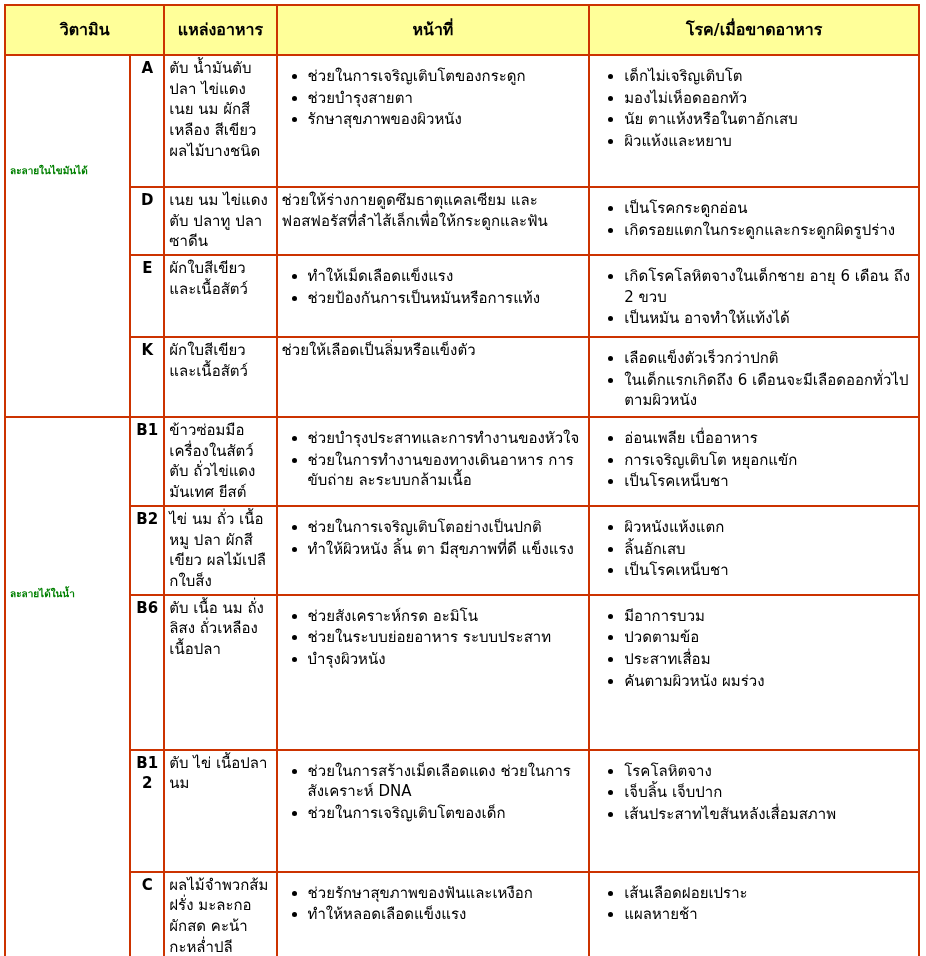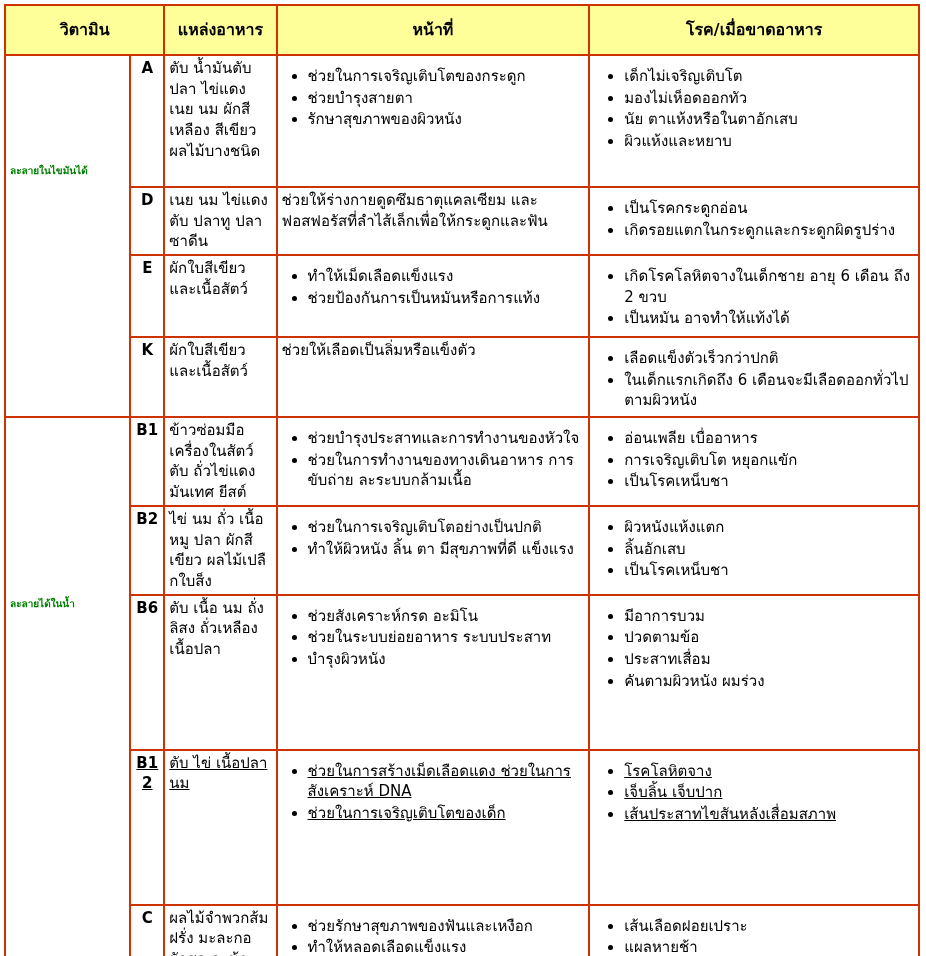--- a/index.html
+++ b/index.html
@@ -213,21 +213,21 @@
           </td>
           <td class="diseases-cell">
             <ul>
               <li>มีอาการบวม</li>
               <li>ปวดตามข้อ</li>
               <li>ประสาทเสื่อม</li>
               <li>คันตามผิวหนัง ผมร่วง</li>
             </ul>
           </td>
         </tr>
-        <tr style="height: 155px; text-decoration: underline;">
+        <tr style="height: 122px;">
           <td class="vitamin-cell">B12</td>
           <td class="sources-cell">ตับ ไข่ เนื้อปลา นม</td>
           <td class="functions-cell">
             <ul>
               <li>ช่วยในการสร้างเม็ดเลือดแดง ช่วยในการสังเคราะห์ DNA</li>
               <li>ช่วยในการเจริญเติบโตของเด็ก</li>
             </ul>
           </td>
           <td class="diseases-cell">
             <ul>

